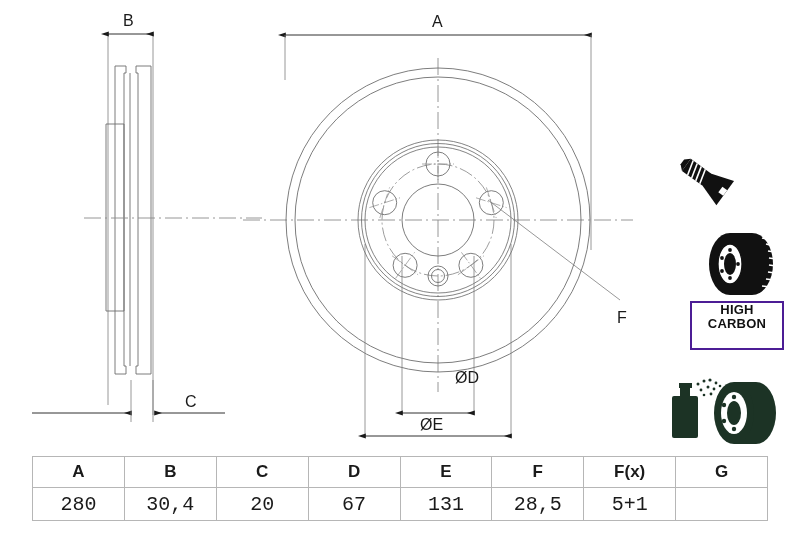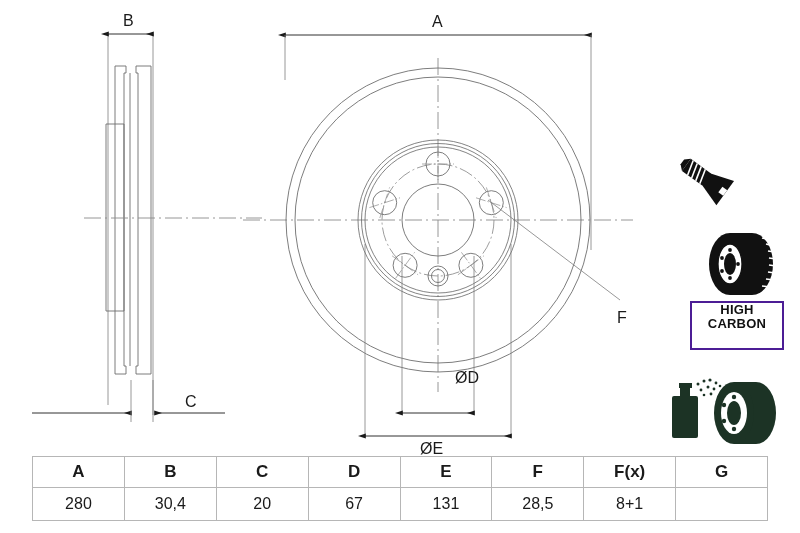--- a/index.html
+++ b/index.html
@@ -74,22 +74,23 @@
     color: #1a1a1a;
     padding: 0;
   }
   #spec-table thead th {
     height: 30px;
     font-size: 17px;
     font-weight: bold;
   }
   #spec-table tbody td {
     height: 32px;
-    font-size: 16px;
+    font-size: 20px;
     font-weight: normal;
+    font-family: Liberation Mono, monospace;
   }
 </style>
 </head>
 <body>
 
 <div id="page">
 
   <svg class="svg-layer" viewBox="0 0 800 533">
     <defs>
       <marker id="arrIn" viewBox="0 0 10 10" refX="9" refY="5" markerWidth="9" markerHeight="9" orient="auto-start-reverse">
@@ -289,21 +290,21 @@
   </svg>
 
   <div class="dim-label" style="left:123px; top:13px;">B</div>
 
   <div class="dim-label" style="left:185px; top:394px;">C</div>
 
   <div class="dim-label" style="left:432px; top:14px;">A</div>
 
   <div class="dim-label" style="left:419px; top:370px;margin-left:36px;">ØD</div>
 
-  <div class="dim-label" style="left:420px; top:441px;">ØE</div>
+  <div class="dim-label" style="left:420px; top:417px;">ØE</div>
 
   <div class="dim-label" style="left:617px; top:310px;">F</div>
 
   <div class="hc-badge">
     <span>HIGH</span>
     <span>CARBON</span>
   </div>
 
   <table id="spec-table">
     <thead>
@@ -319,19 +320,19 @@
       </tr>
     </thead>
     <tbody>
       <tr>
         <td>280</td>
         <td>30,4</td>
         <td>20</td>
         <td>67</td>
         <td>131</td>
         <td>28,5</td>
-        <td>8+1</td>
+        <td>5+1</td>
         <td></td>
       </tr>
     </tbody>
   </table>
 
 </div>
 
 </body></html>

